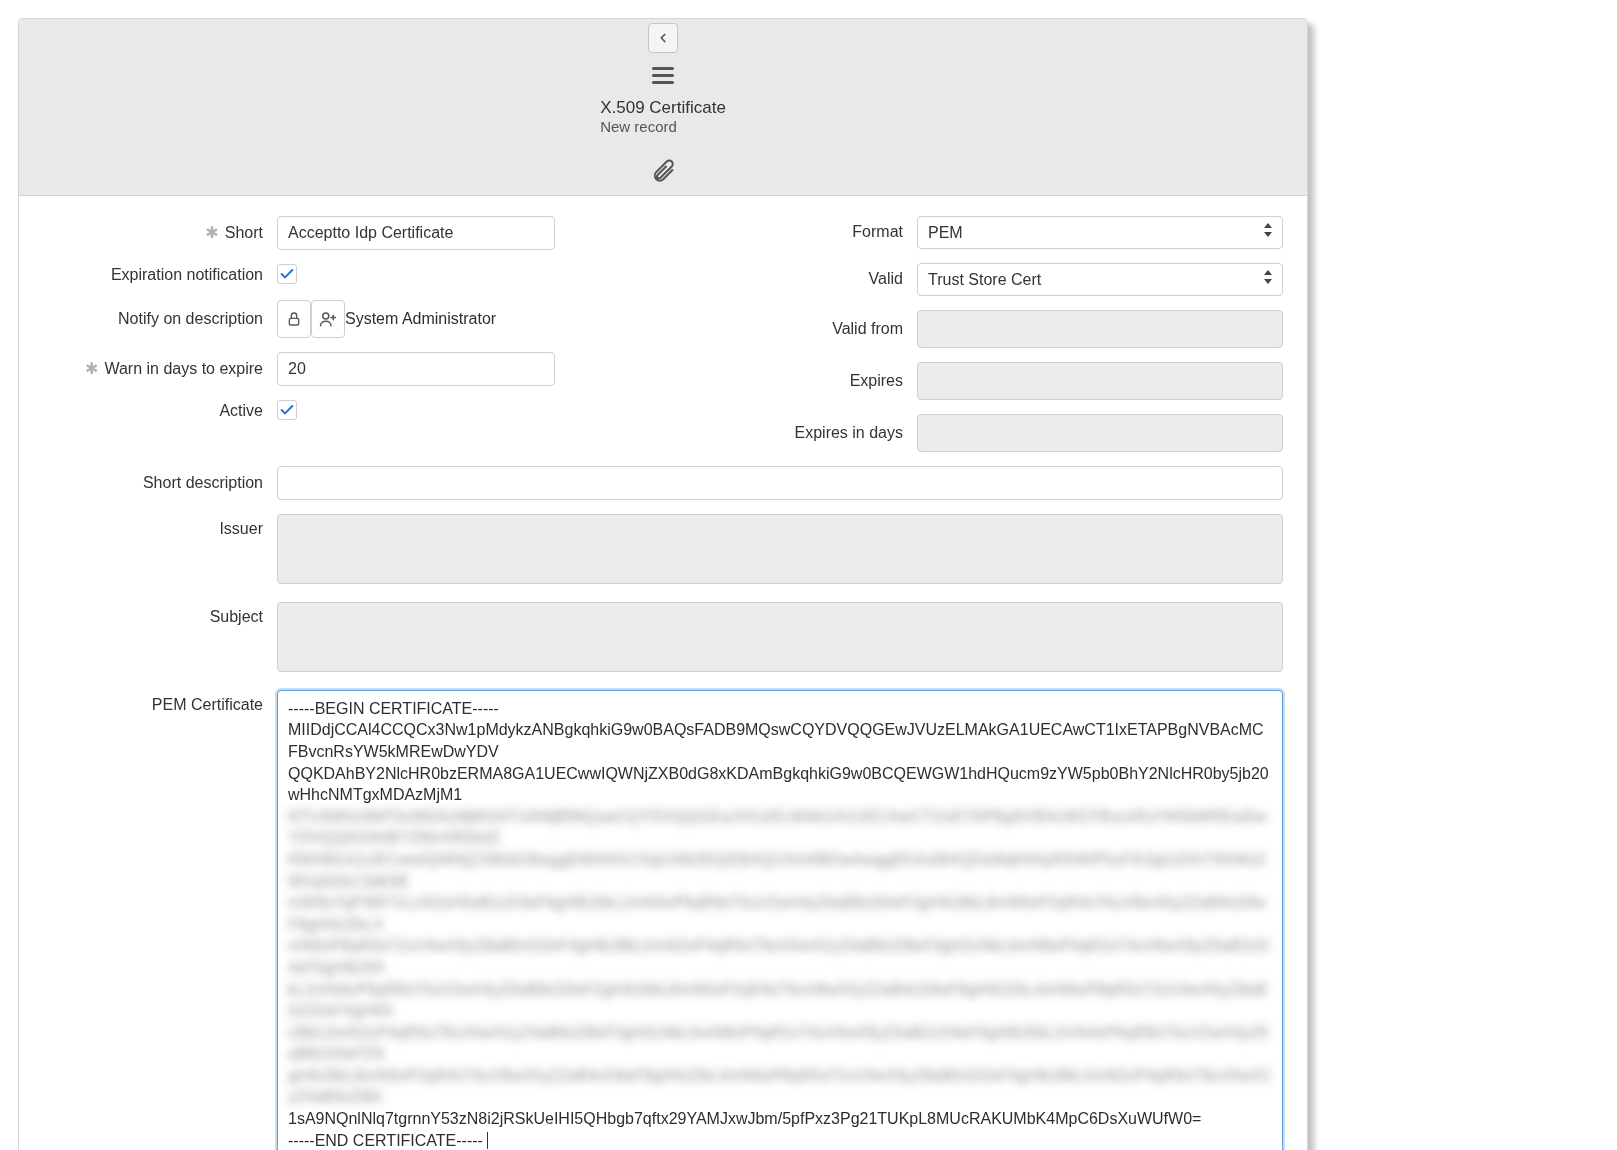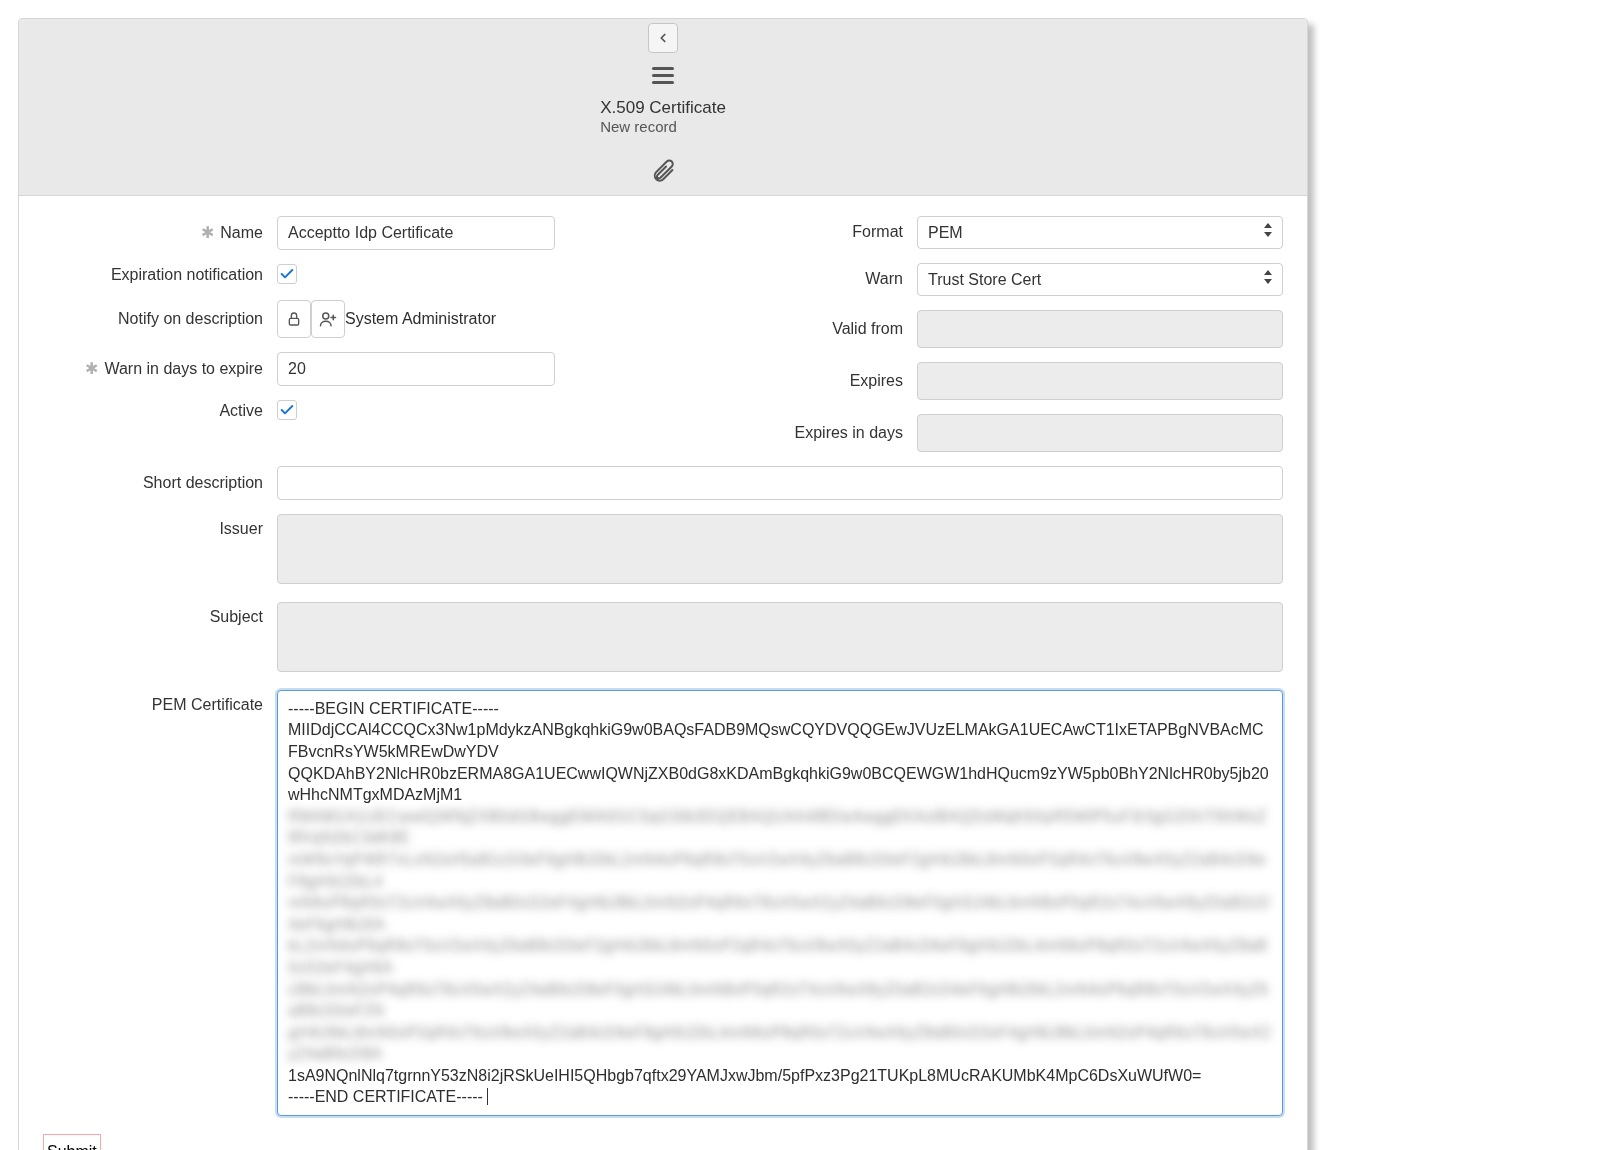--- a/index.html
+++ b/index.html
@@ -180,21 +180,21 @@
 
   <div class="form-body">
 
     <div class="cols">
 
       <div class="col">
 
         <div class="field-row">
           <div class="field-label">
             <span class="req-icon">✱</span>
-            <span>Name</span>
+            <span>Short</span>
           </div>
           <div class="field-control narrow-input">
             <input type="text" class="txt" value="Acceptto Idp Certificate" style="">
           </div>
         </div>
 
         <div class="field-row">
           <div class="field-label">
               <span>Expiration notification</span>
             </div>
@@ -269,21 +269,21 @@
               <svg width="10" height="14" viewBox="0 0 10 14" fill="#444">
                   <polygon points="5,0 9,5 1,5"></polygon>
                   <polygon points="5,14 9,9 1,9"></polygon>
                 </svg>
             </span>
           </div>
         </div>
 
         <div class="field-row">
           <div class="field-label">
-              <span>Warn</span>
+              <span>Valid</span>
             </div>
           <div class="field-control sel-wrap">
             <select class="sel">
               <option>Trust Store Cert</option>
             </select>
             <span class="sel-caret">
               <svg width="10" height="14" viewBox="0 0 10 14" fill="#444">
                   <polygon points="5,0 9,5 1,5"></polygon>
                   <polygon points="5,14 9,9 1,9"></polygon>
                 </svg>
@@ -345,20 +345,21 @@
 
     <div class="field-row fullwidth-row">
       <div class="field-label top-align">
           <span>PEM Certificate</span>
         </div>
       <div class="field-control">
         <div class="txt pem" style="min-height:260px;border:1px solid #5b9dd9;box-shadow:0 0 0 2px rgba(91,157,217,0.35);border-radius:4px;padding:7px 10px;line-height:1.35;word-break:break-all;background:#fff;">
           <div>-----BEGIN CERTIFICATE-----</div>
           <div>MIIDdjCCAl4CCQCx3Nw1pMdykzANBgkqhkiG9w0BAQsFADB9MQswCQYDVQQGEwJVUzELMAkGA1UECAwCT1IxETAPBgNVBAcMCFBvcnRsYW5kMREwDwYDV</div>
           <div>QQKDAhBY2NlcHR0bzERMA8GA1UECwwIQWNjZXB0dG8xKDAmBgkqhkiG9w0BCQEWGW1hdHQucm9zYW5pb0BhY2NlcHR0by5jb20wHhcNMTgxMDAzMjM1</div>
+          <div class="blur-line">NTU4WhcNMTkxMDAzMjM1NTU4WjBfMQswCQYDVQQGEwJVUzELMAkGA1UECAwCT1IxETAPBgNVBAcMCFBvcnRsYW5kMREwDwYDVQQKDAhBY2NlcHR0bzE</div>
           <div class="blur-line">RMA8GA1UECwwIQWNjZXB0dG8wggEiMA0GCSqGSIb3DQEBAQUAA4IBDwAwggEKAoIBAQDsMqK6XpR5WtP5uF3r3gGZtXrT6hWoZ9fVqN2bC3dK8E</div>
           <div class="blur-line">mW9oYqP4tR7vLxN2sH5aB1cD3eF6gH8iJ0kL2mN4oP6qR8sT0uV2wX4yZ6aB8cD0eF2gH4iJ6kL8mN0oP2qR4sT6uV8wX0yZ2aB4cD6eF8gH0iJ2kL4</div>
           <div class="blur-line">mN6oP8qR0sT2uV4wX6yZ8aB0cD2eF4gH6iJ8kL0mN2oP4qR6sT8uV0wX2yZ4aB6cD8eF0gH2iJ4kL6mN8oP0qR2sT4uV6wX8yZ0aB2cD4eF6gH8iJ0A</div>
           <div class="blur-line">kL2mN4oP6qR8sT0uV2wX4yZ6aB8cD0eF2gH4iJ6kL8mN0oP2qR4sT6uV8wX0yZ2aB4cD6eF8gH0iJ2kL4mN6oP8qR0sT2uV4wX6yZ8aB0cD2eF4gH6A</div>
           <div class="blur-line">iJ8kL0mN2oP4qR6sT8uV0wX2yZ4aB6cD8eF0gH2iJ4kL6mN8oP0qR2sT4uV6wX8yZ0aB2cD4eF6gH8iJ0kL2mN4oP6qR8sT0uV2wX4yZ6aB8cD0eF2N</div>
           <div class="blur-line">gH4iJ6kL8mN0oP2qR4sT6uV8wX0yZ2aB4cD6eF8gH0iJ2kL4mN6oP8qR0sT2uV4wX6yZ8aB0cD2eF4gH6iJ8kL0mN2oP4qR6sT8uV0wX2yZ4aB6cD8A</div>
           <div>1sA9NQnlNlq7tgrnnY53zN8i2jRSkUeIHI5QHbgb7qftx29YAMJxwJbm/5pfPxz3Pg21TUKpL8MUcRAKUMbK4MpC6DsXuWUfW0=</div>
           <div><span>-----END CERTIFICATE-----</span><span style="border-right:1px solid #333;">&nbsp;</span></div>
         </div>
       </div>

